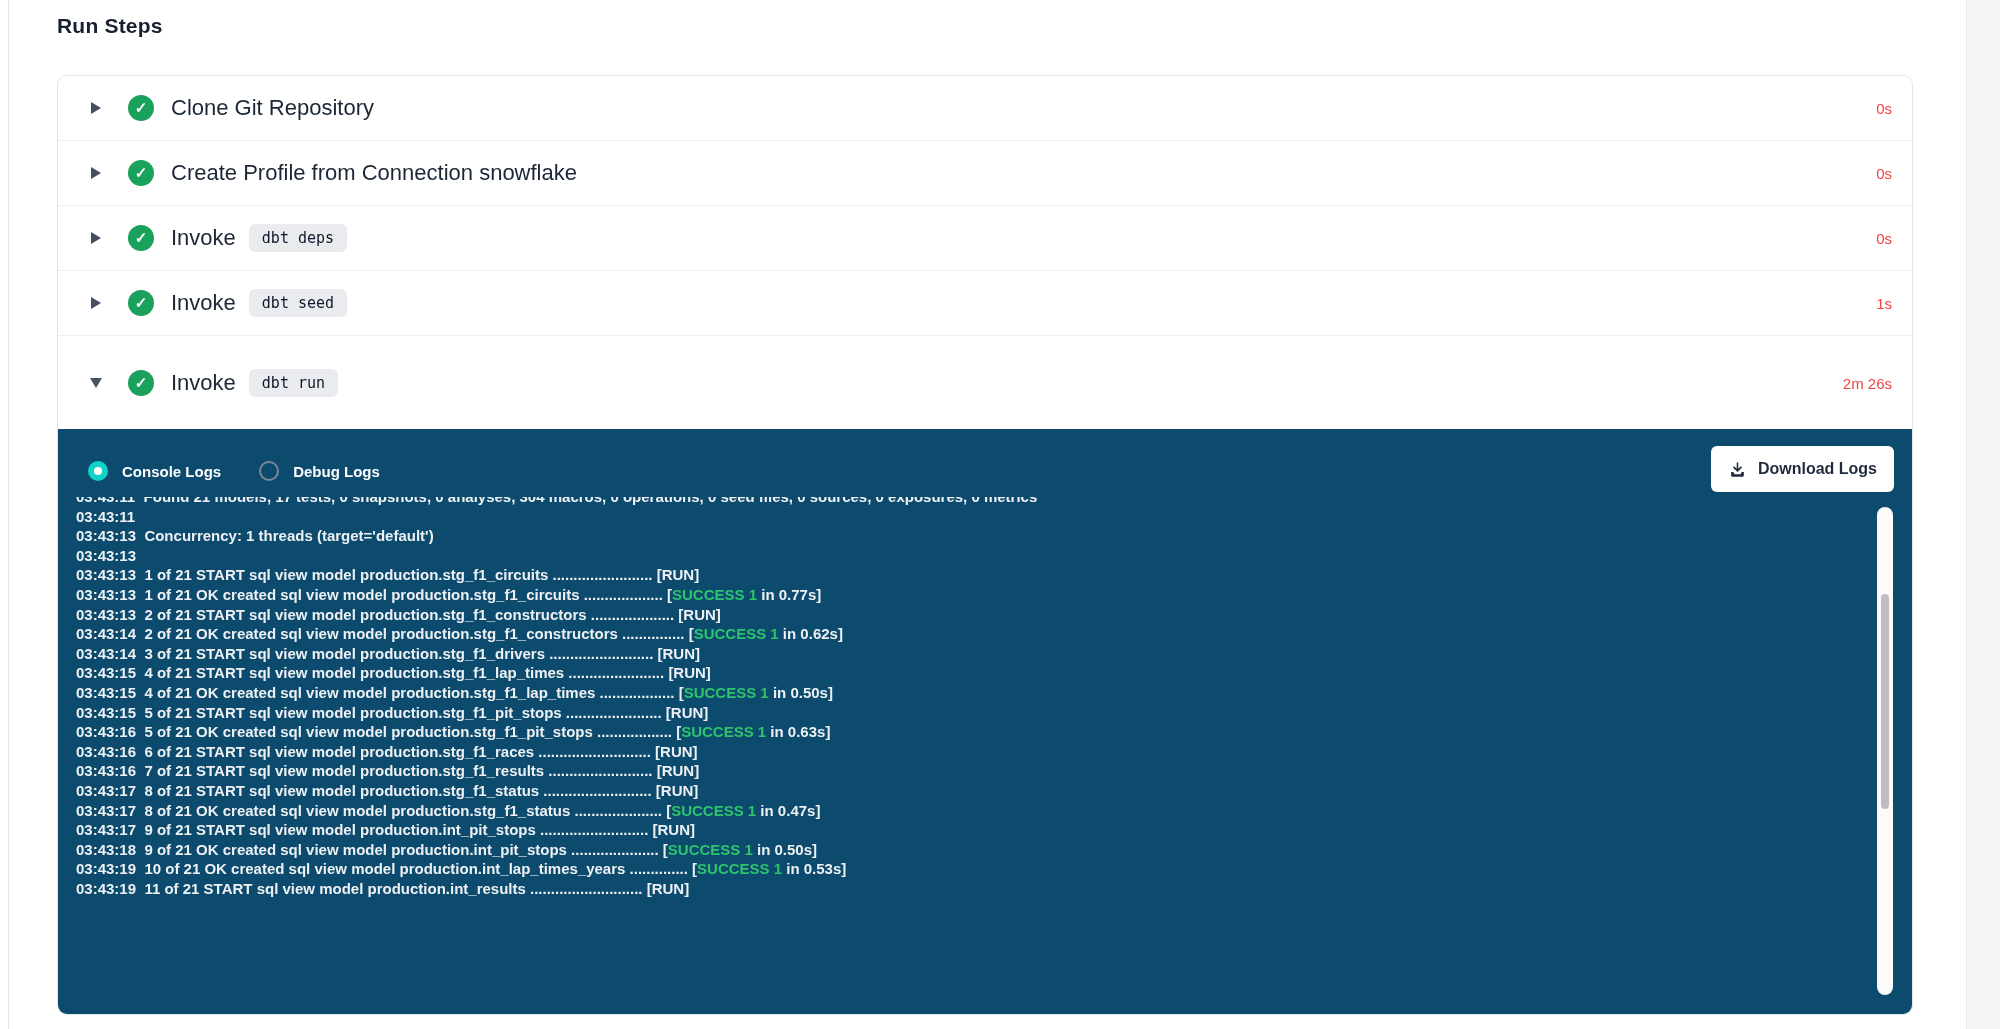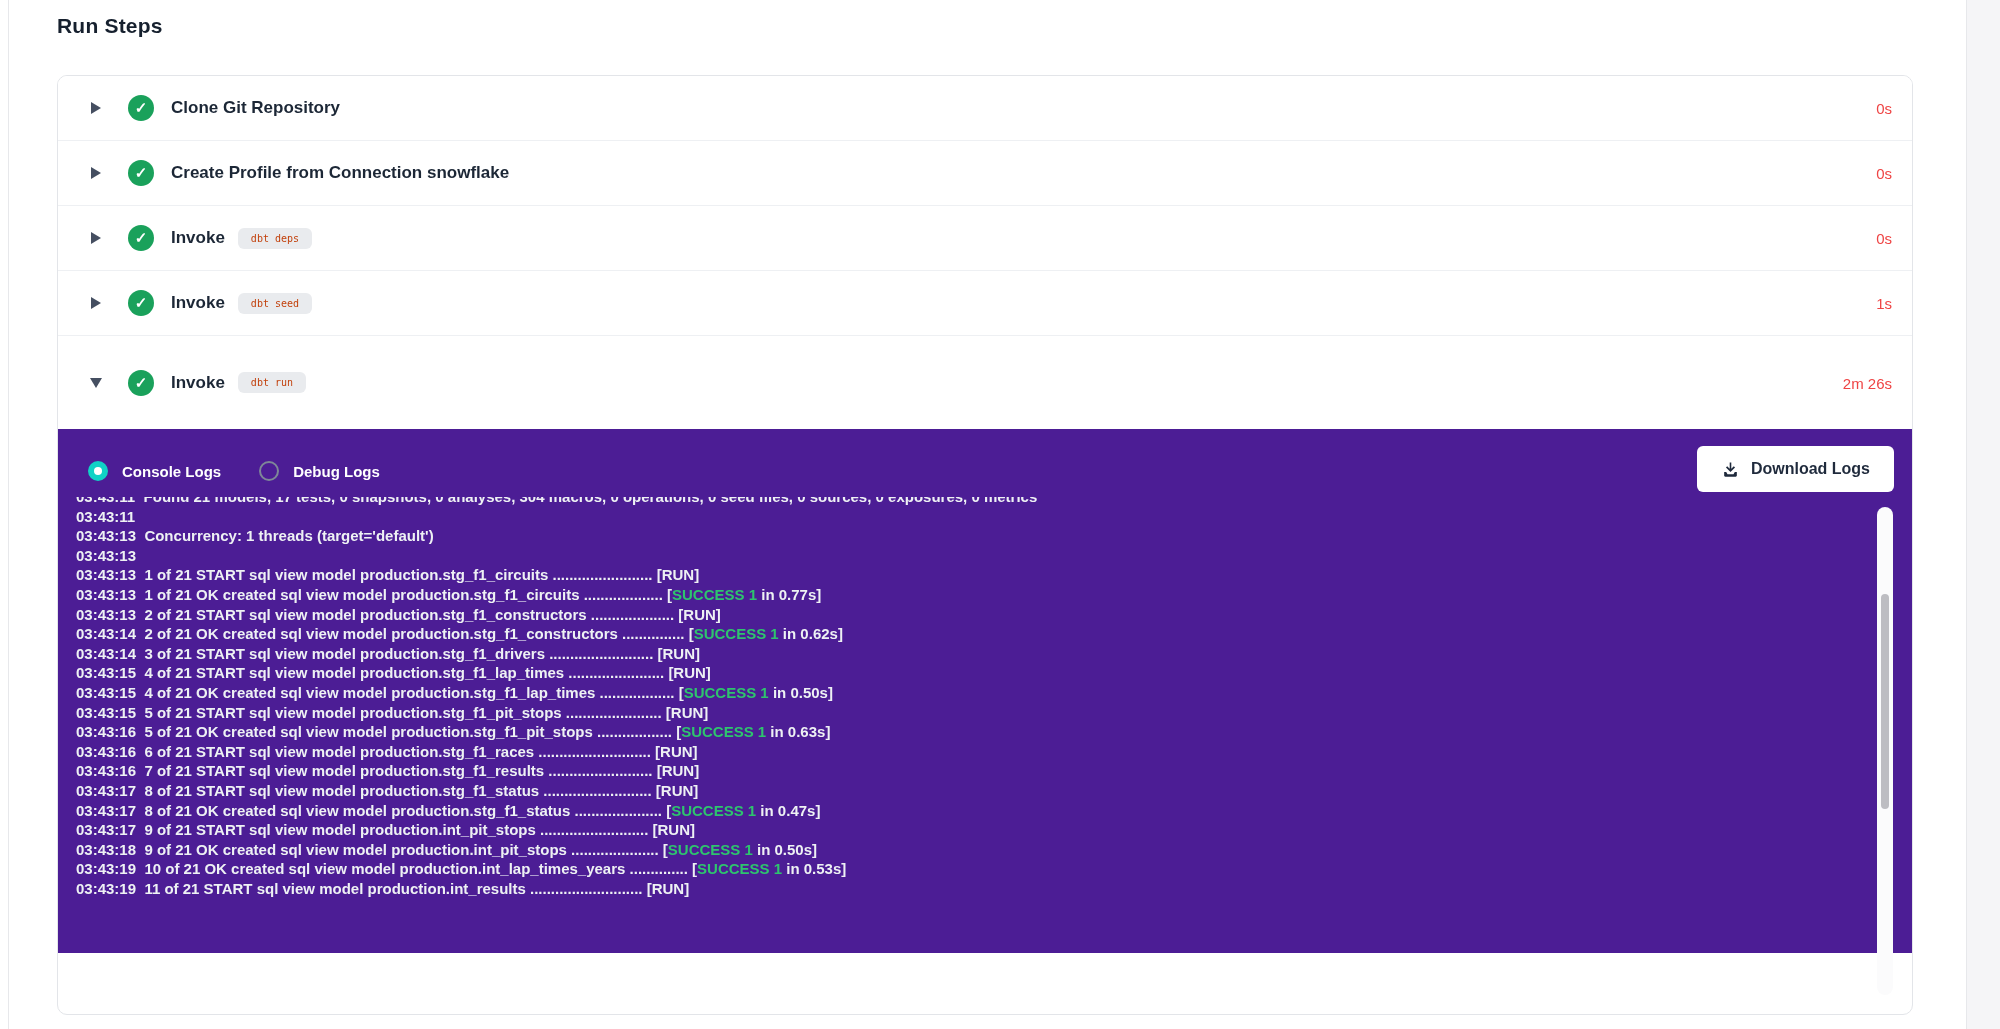--- a/index.html
+++ b/index.html
@@ -20,39 +20,39 @@
     padding-left:31px;border-bottom:1px solid #eef0f3;background:#fff;box-sizing:border-box;
   }
   .step-row.expanded{height:93px;border-bottom:none;}
   .caret{width:14px;height:16px;margin-right:25px;display:flex;align-items:center;justify-content:center;cursor:pointer;}
   .caret .tri-right{width:0;height:0;border-left:10px solid #454f61;border-top:6px solid transparent;border-bottom:6px solid transparent;}
   .caret .tri-down{width:0;height:0;border-top:10px solid #454f61;border-left:6px solid transparent;border-right:6px solid transparent;}
   .check{
     width:26px;height:26px;border-radius:50%;background:#1aa15b;color:#fff;
     display:flex;align-items:center;justify-content:center;font-size:15px;font-weight:700;margin-right:17px;flex:0 0 26px;
   }
-  .step-label{font-size:17px;font-weight:700;color:#1c2736;}
+  .step-label{font-size:22px;font-weight:400;color:#1c2736;}
   .cmd-pill{
     margin-left:13px;background:#e9ebee;border-radius:6px;padding:5px 13px;
-    font-family:"DejaVu Sans Mono",monospace;font-size:10px;color:#c2410c;
+    font-family:"DejaVu Sans Mono",monospace;font-size:15px;color:#0f172a;
   }
   .duration{position:absolute;right:20px;top:50%;transform:translateY(-50%);color:#ef4444;font-size:15px;}
 
-  .console{position:relative;height:524px;background:#4c1d95;}
+  .console{position:relative;height:586px;background:#0c4a6e;}
   .radio-row{position:absolute;left:30px;top:32px;display:flex;align-items:center;gap:38px;}
   .radio-opt{display:flex;align-items:center;gap:14px;cursor:pointer;}
   .radio-opt .lbl{color:#ffffff;font-size:15px;font-weight:700;}
   .radio-circle{width:20px;height:20px;border-radius:50%;box-sizing:border-box;position:relative;}
   .radio-circle.sel{background:#10d2c6;}
   .radio-circle.sel::after{content:"";position:absolute;left:6px;top:6px;width:8px;height:8px;border-radius:50%;background:#fff;}
   .radio-circle.unsel{border:2px solid #7e8798;background:transparent;}
 
   .dl-btn{
     position:absolute;right:18px;top:17px;height:46px;background:#ffffff;border:none;border-radius:6px;
-    display:flex;align-items:center;gap:11px;padding:0 24px;font-size:16px;font-weight:700;color:#1f2a3c;
+    display:flex;align-items:center;gap:11px;padding:0 17px;font-size:16px;font-weight:700;color:#1f2a3c;
     font-family:"Liberation Sans",sans-serif;cursor:pointer;
   }
   .dl-btn svg{display:block;}
 
   .logview{position:absolute;left:18px;top:68px;width:1800px;height:501px;overflow:hidden;}
   .loglines{transform:translateY(-10px);}
   .log-line{
     font-family:Liberation Sans, sans-serif;font-size:15px;font-weight:700;line-height:19.6px;
     color:#eef1f4;white-space:pre;
   }

